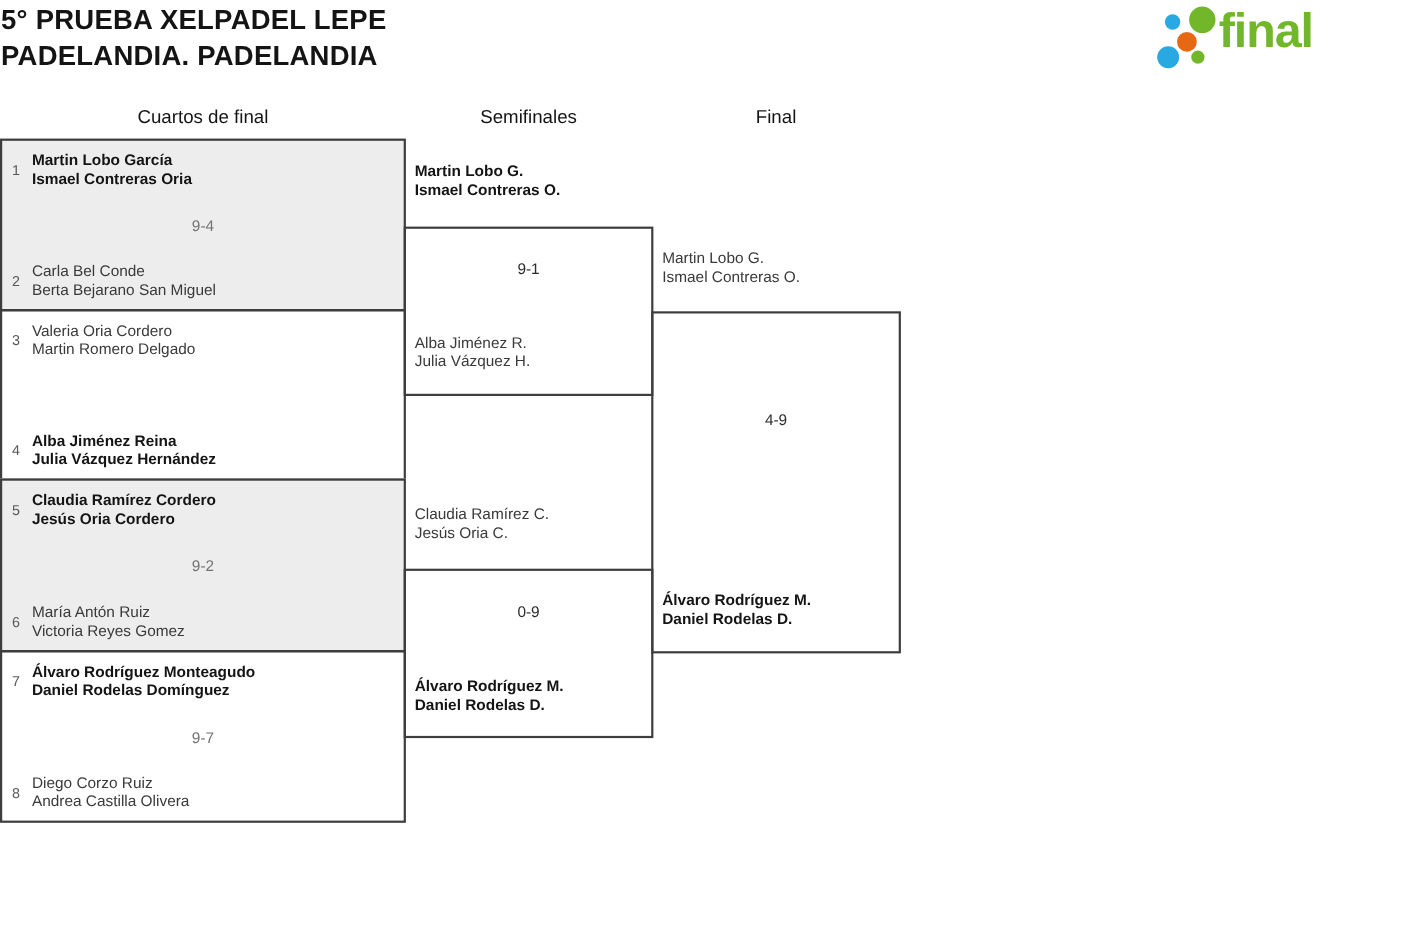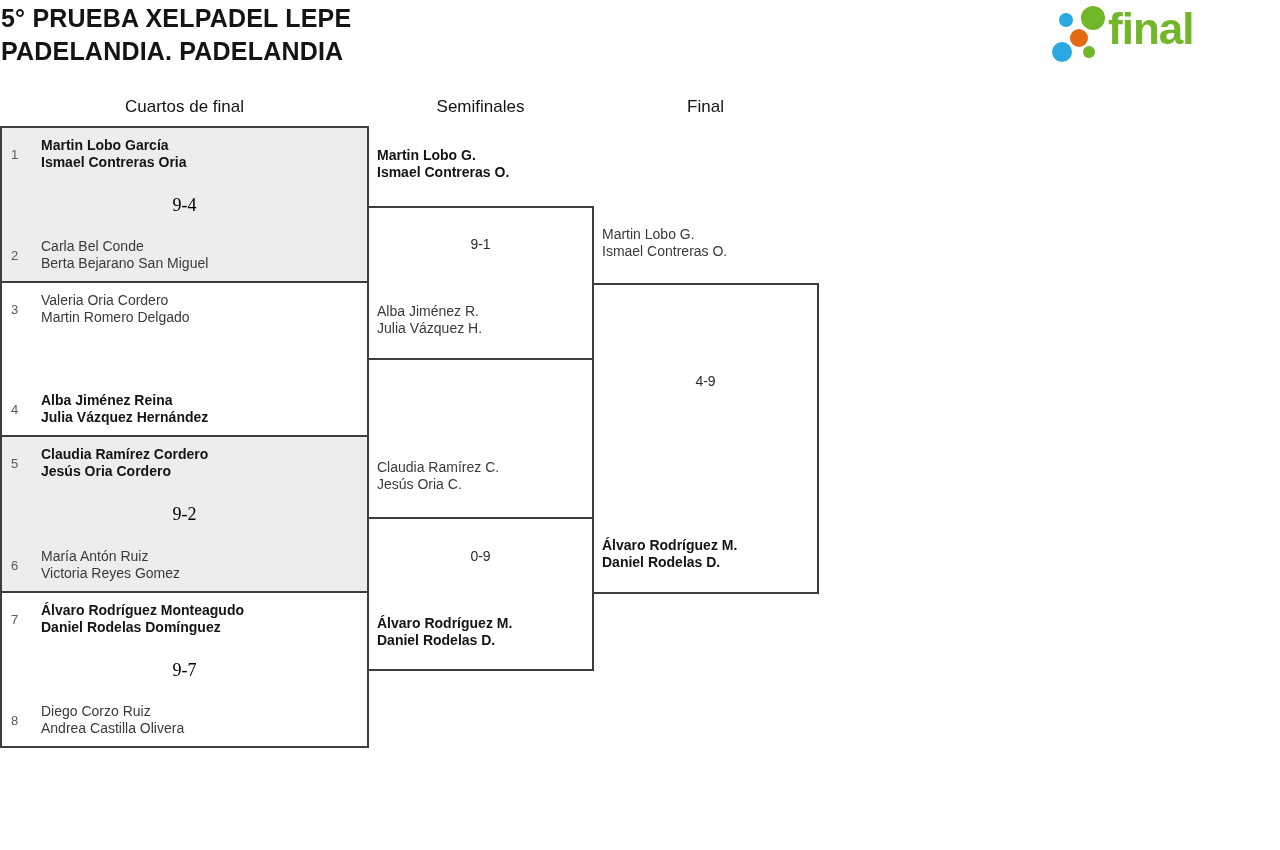--- a/index.html
+++ b/index.html
@@ -41,25 +41,25 @@
   .qf4 { top:591px; height:157px; }
   .sf  { left:367px; width:227px; }
   .sf1 { top:206px; height:154px; }
   .sf2 { top:517px; height:154px; }
   .final-box { left:592px; width:227px; top:283px; height:311px; }
   
   .team-row { position:absolute; left:9px; right:8px; display:flex; align-items:center; }
   .team-row.top    { top:9px; }
   .team-row.bottom { bottom:9px; }
   .seed { width:13px; font-size:13px; color:#5a5a5a; flex:none; }
-  .names { margin-left:17px; font-size:14px; line-height:17px; color:#3a3a3a; }
+  .names { margin-left:5px; font-size:14px; line-height:17px; color:#3a3a3a; }
   .names.winner { font-weight:bold; color:#141414; }
   .qf .score {
     position:absolute; left:0; right:0; top:50%; transform:translateY(-50%);
-    text-align:center; font-size:18px; color:#000000;font-family:Liberation Serif, serif;
+    text-align:center; font-size:14px; color:#737373;
   }
   .overlay-names { position:absolute; font-size:14px; line-height:17px; color:#3a3a3a; }
   .overlay-names.winner { font-weight:bold; color:#141414; }
   .score-abs { position:absolute; text-align:center; font-size:14px; color:#2b2b2b; }
   .sf1-t1 { left:377px; top:147px; }
   .sf1-t2 { left:377px; top:303px; }
   .sf2-t1 { left:377px; top:459px; }
   .sf2-t2 { left:377px; top:615px; }
   .f-t1   { left:602px; top:226px; }
   .f-t2   { left:602px; top:537px; }

